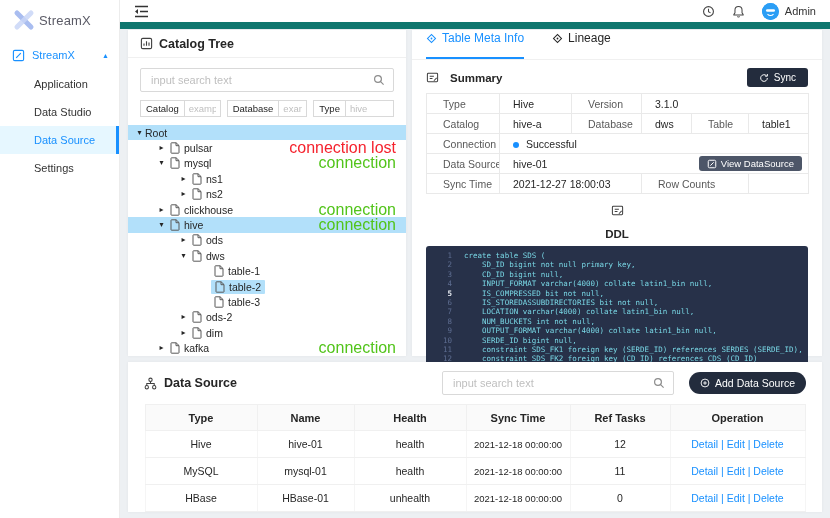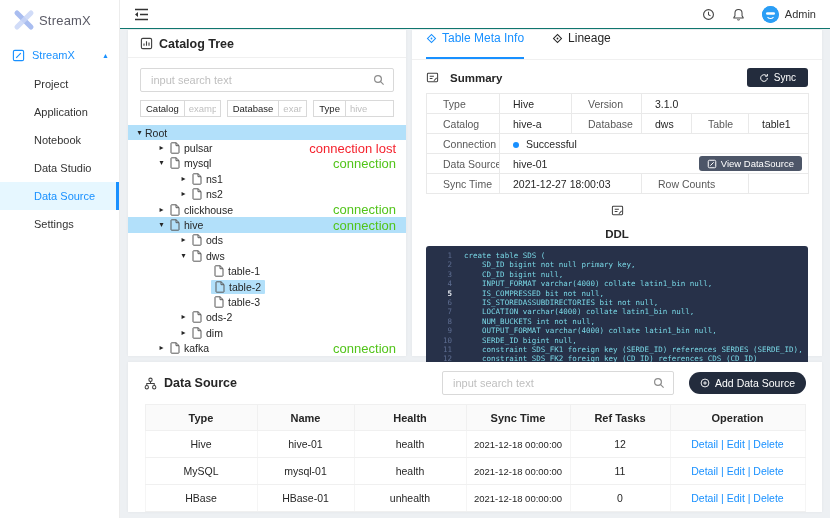--- a/index.html
+++ b/index.html
@@ -15,21 +15,21 @@
   .logo { height:40px; display:flex; align-items:center; padding-left:12px; gap:3px; }
   .logo-text { font-size:13px; color:#5b5b66; letter-spacing:.2px; }
   .mitem { height:30px; display:flex; align-items:center; padding:0 10px 0 12px; font-size:11px; color:#333; cursor:pointer; }
   .mitem .mi-ic { width:13px; height:13px; margin-right:7px; color:#595959; flex:none; }
   .mitem .chev { margin-left:auto; font-size:7px; color:#595959; }
   .mitem.blue, .mitem.blue .mi-ic, .mitem.blue .chev { color:var(--primary); }
   .smitem { height:28px; display:flex; align-items:center; padding-left:34px; font-size:11px; color:#333; cursor:pointer; }
   .smitem.active { background:var(--active-bg); color:var(--primary); border-right:3px solid var(--primary); }
 
   
-  .topbar { position:absolute; left:120px; top:0; width:710px; height:29px; background:#fff; border-bottom:1px solid #0f766e; display:flex; align-items:center; padding:0 14px; z-index:2; }
+  .topbar { position:absolute; left:120px; top:0; width:710px; height:29px; background:#fff; border-bottom:7px solid #0f766e; display:flex; align-items:center; padding:0 14px; z-index:2; }
   .fold { width:15px; height:13px; color:#333; cursor:pointer; }
   .topbar-right { margin-left:auto; display:flex; align-items:center; gap:17px; }
   .tb-ic { width:13px; height:13px; color:#444; cursor:pointer; }
   .user { display:flex; align-items:center; gap:6px; cursor:pointer; }
   .avatar { width:17px; height:17px; border-radius:50%; background:#2b9ef5; overflow:hidden; }
   .user-name { font-size:11px; color:#333; }
 
   
   .panel { position:absolute; background:#fff; border-radius:0; box-shadow:0 0 3px rgba(0,0,0,.05); }
   #p-catalog { left:128px; top:30px; width:278px; height:326px; }
@@ -54,21 +54,21 @@
 
   
   .tree { margin-top:8px; font-size:10.5px; }
   .trow { height:15.4px; display:flex; align-items:center; padding-right:10px; cursor:pointer; }
   .caret { width:11px; text-align:center; font-size:8px; color:#262626; flex:none; line-height:1; }
   .caret.hidden { visibility:hidden; }
   .ficon { width:10px; height:12px; margin:0 4px 0 3px; color:#595959; flex:none; }
   .lblbox { display:flex; align-items:center; }
   .lblbox.sel { background:var(--selection); padding:1px 4px 1px 1px; border-radius:1px; }
   .tlabel { color:#262626; white-space:nowrap; }
-  .tstatus { margin-left:auto; font-size:13px; white-space:nowrap; }
+  .tstatus { margin-left:auto; font-size:16px; white-space:nowrap; }
   .st-green { color:var(--green); }
   .st-red { color:var(--red); }
   .row-sel { background:var(--selection); }
   .l0 { padding-left:6px; } .l1 { padding-left:28px; } .l2 { padding-left:50px; } .l3 { padding-left:72px; }
 
   
   .tabs { height:30px; border-bottom:1px solid #f0f0f0; display:flex; align-items:flex-end; padding:0 14px; gap:28px; }
   .tab { display:flex; align-items:center; gap:5px; font-size:12px; padding-bottom:14px; color:#262626; cursor:pointer; position:relative; }
   .tab .dia { width:11px; height:11px; }
   .tab.active { color:var(--primary); }
@@ -122,27 +122,21 @@
   <div class="mitem blue">
     <svg class="mi-ic" viewBox="0 0 14 14">
       <rect x="1.5" y="1.5" width="11" height="11" rx="1.5" fill="none" stroke="currentColor" stroke-width="1.2"></rect>
       <path d="M4.5 9.5l5-5" stroke="currentColor" stroke-width="1.2"></path>
     </svg>
     <span>StreamX</span>
     <span class="chev">▲</span>
   </div>
 
   <div class="smitem">
-      <span>Project</span>
-    </div>
-  <div class="smitem">
       <span>Application</span>
-    </div>
-  <div class="smitem">
-      <span>Notebook</span>
     </div>
   <div class="smitem">
       <span>Data Studio</span>
     </div>
   <div class="smitem active">
       <span>Data Source</span>
     </div>
   <div class="smitem">
       <span>Settings</span>
     </div>

